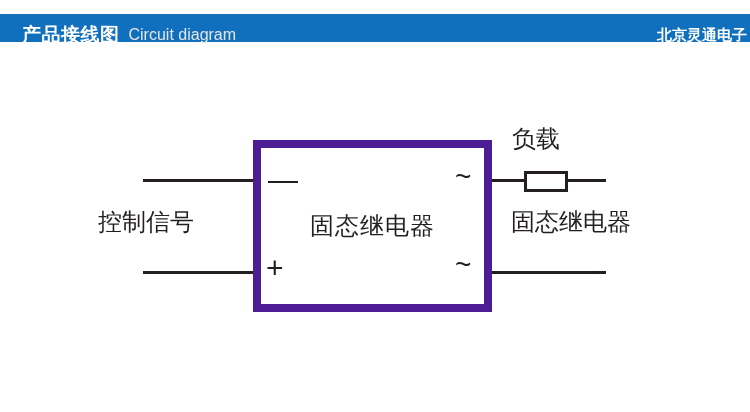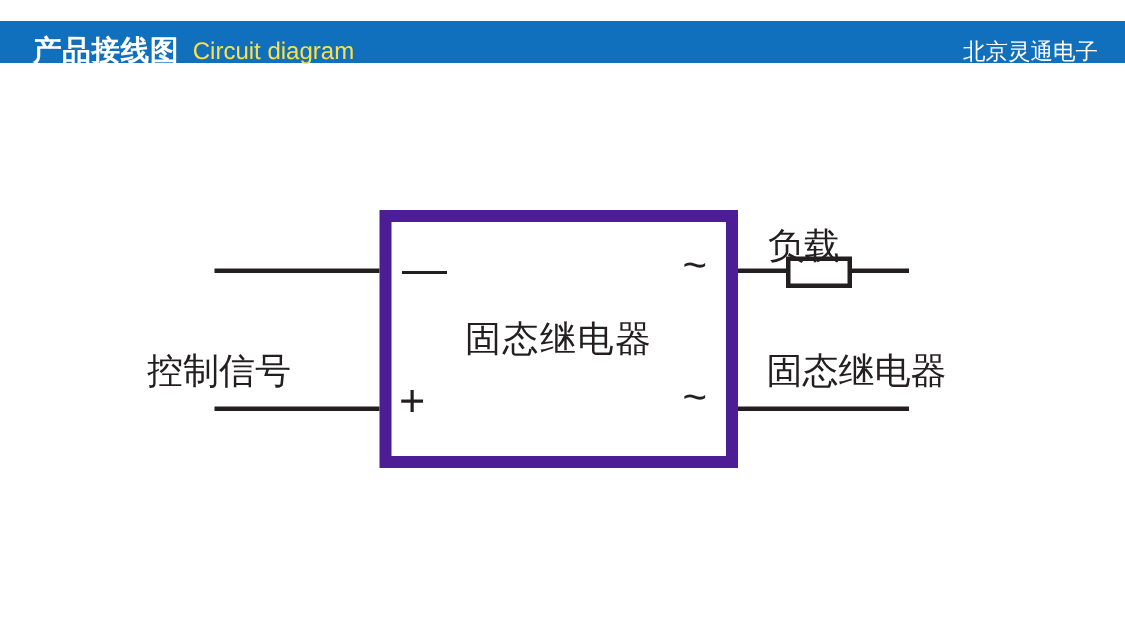--- a/index.html
+++ b/index.html
@@ -36,37 +36,38 @@
   }
   #header-title-cn {
     color: #ffffff;
     font-size: 19px;
     font-weight: bold;
     letter-spacing: 0.5px;
     white-space: nowrap;
     line-height: 1;
   }
   #header-title-en {
-    color: #fde047;
+    color: #e5e5e5;
     font-size: 16px;
     font-weight: normal;
     white-space: nowrap;
     line-height: 1;
   }
   #header-brand {
     position: absolute;
-    right: 18px;
+    right: 3px;
     top: 0;
     height: 41px;
     display: flex;
     align-items: center;
     color: #ffffff;
     font-size: 15px;
     white-space: nowrap;
     line-height: 1;
+    font-weight: bold;
   }
 
   
   #diagram-canvas {
     position: absolute;
     left: 0;
     top: 55px;
     width: 750px;
     height: 357px;
   }
@@ -135,21 +136,20 @@
     background: #ffffff;
   }
 
   
   .diagram-label {
     position: absolute;
     color: #231f20;
     font-size: 24px;
     line-height: 1;
     white-space: nowrap;
-    margin-top: 26px;
   }
   #label-control-signal { left: 98px; top: 155px; }
   #label-load           { left: 512px; top: 72px; }
   #label-load-power     { left: 511px; top: 155px; }
 </style>
 </head>
 <body>
 
 <div id="header-banner">
   <div id="header-title-group">

